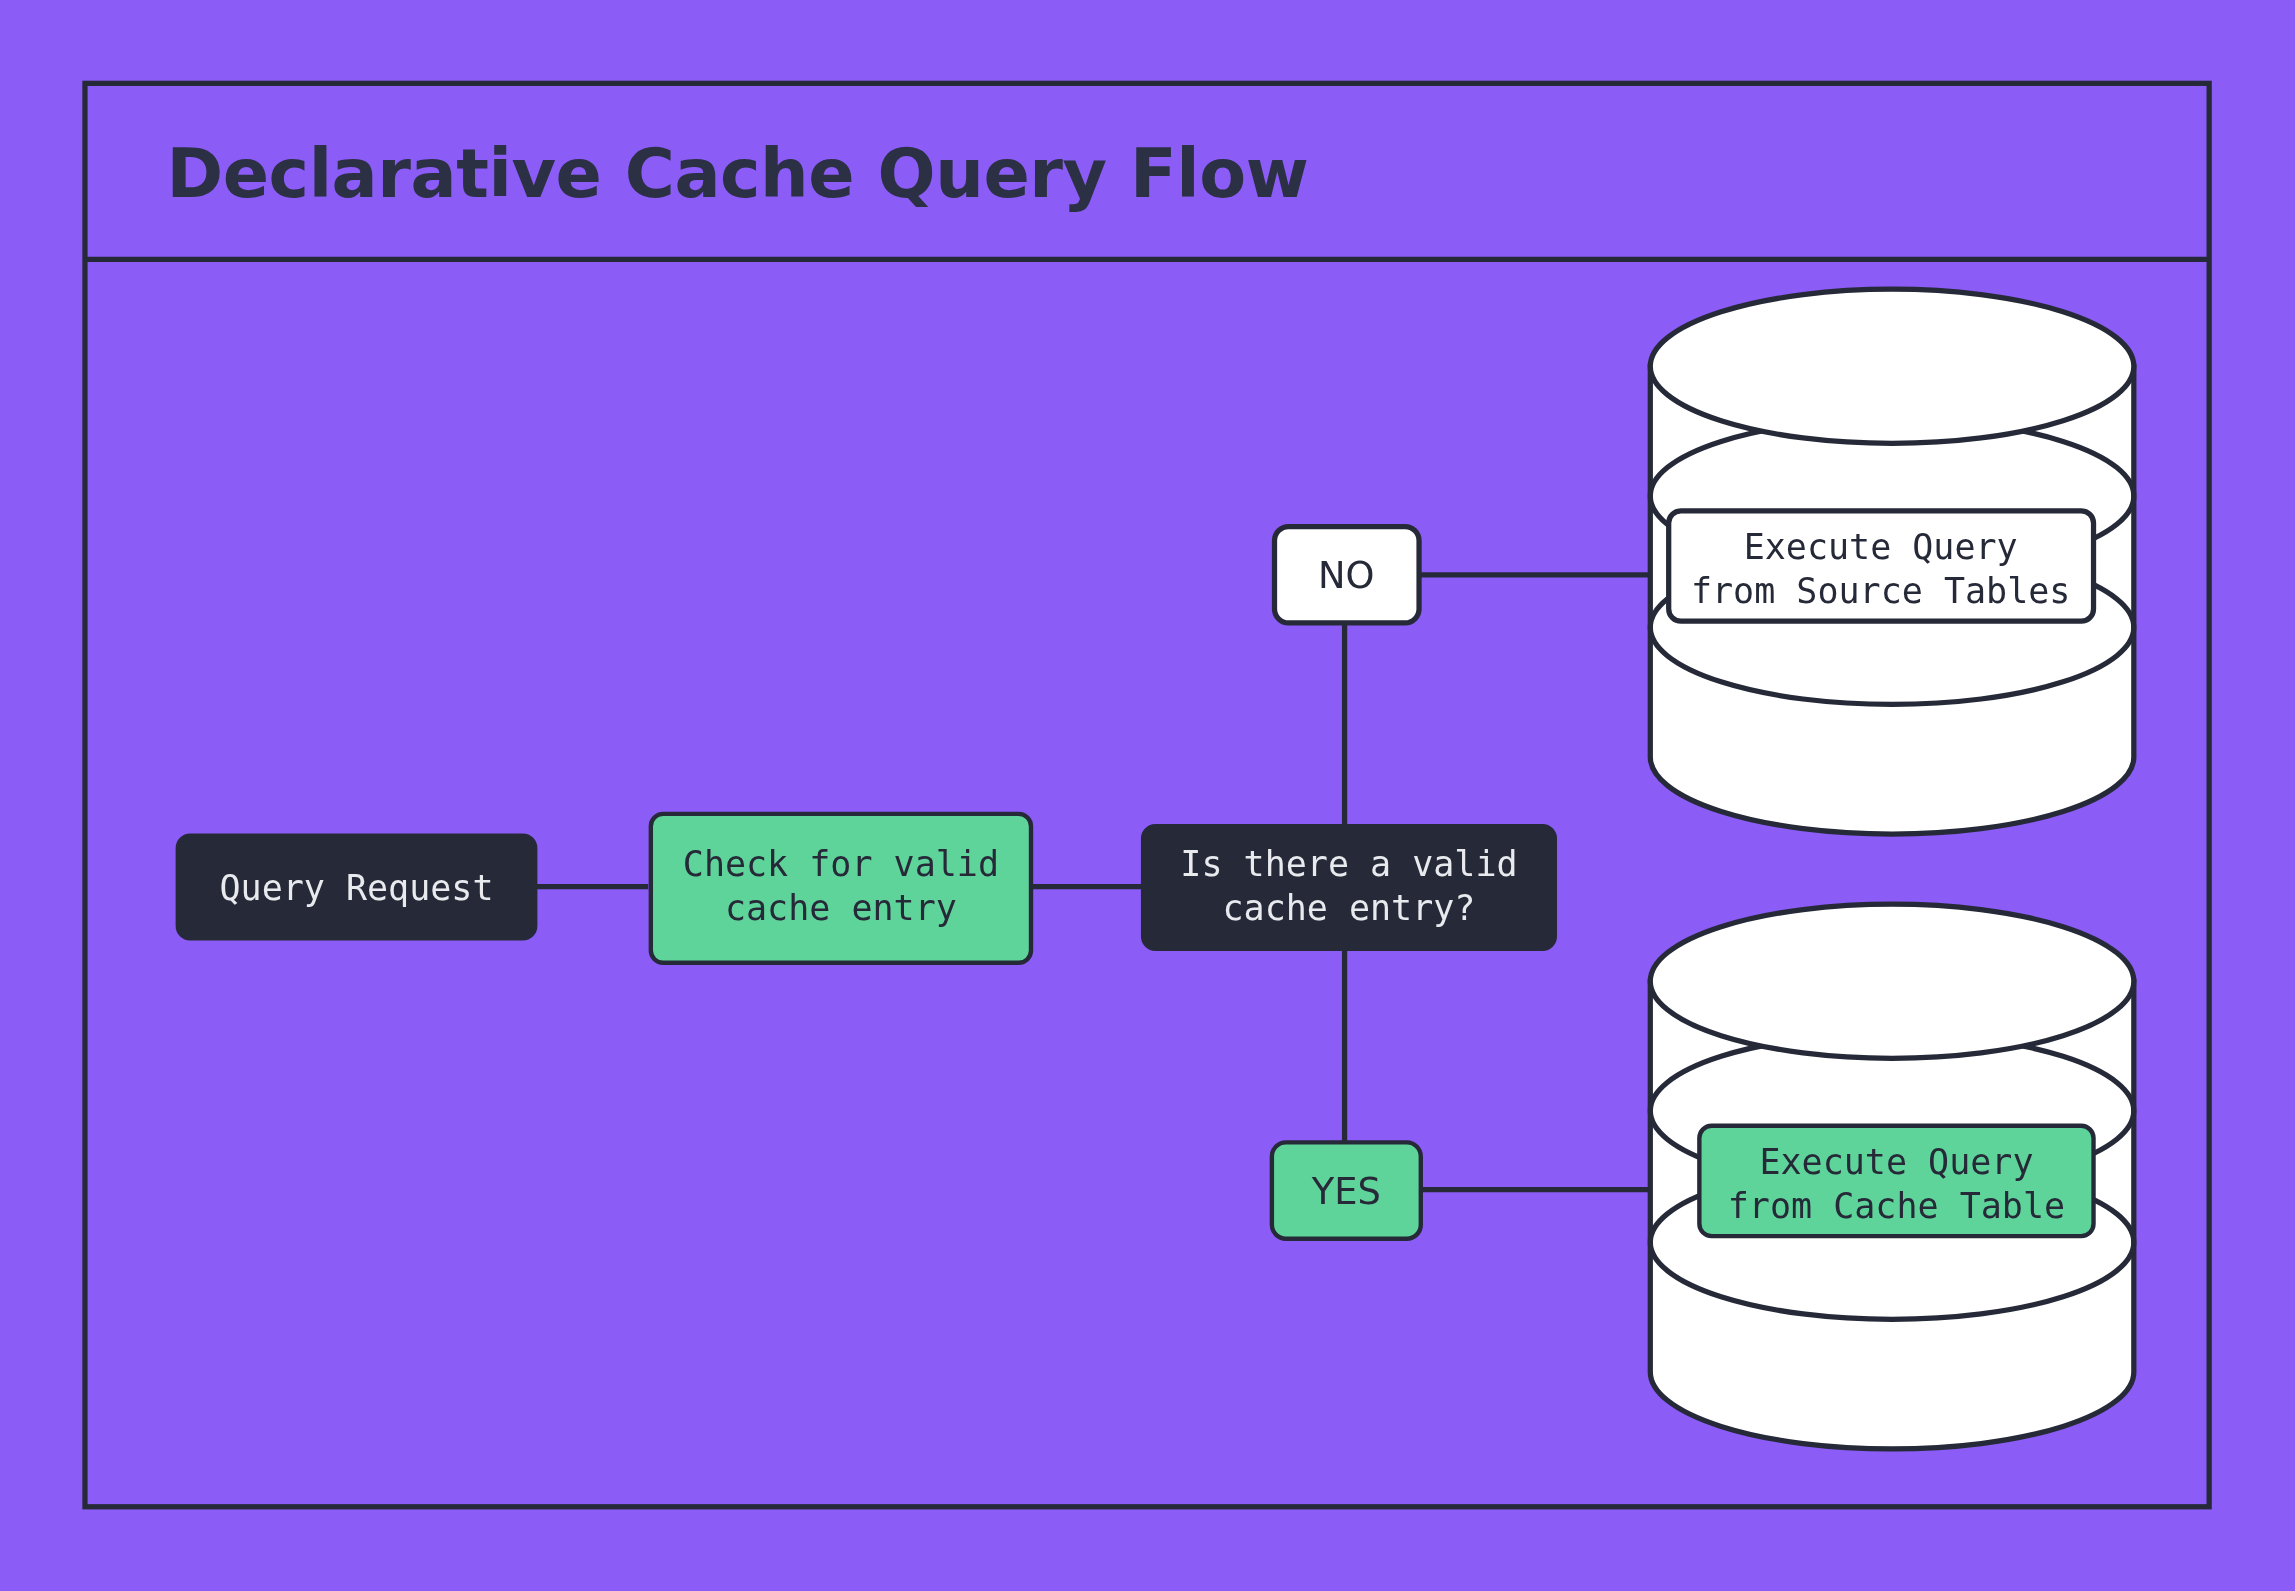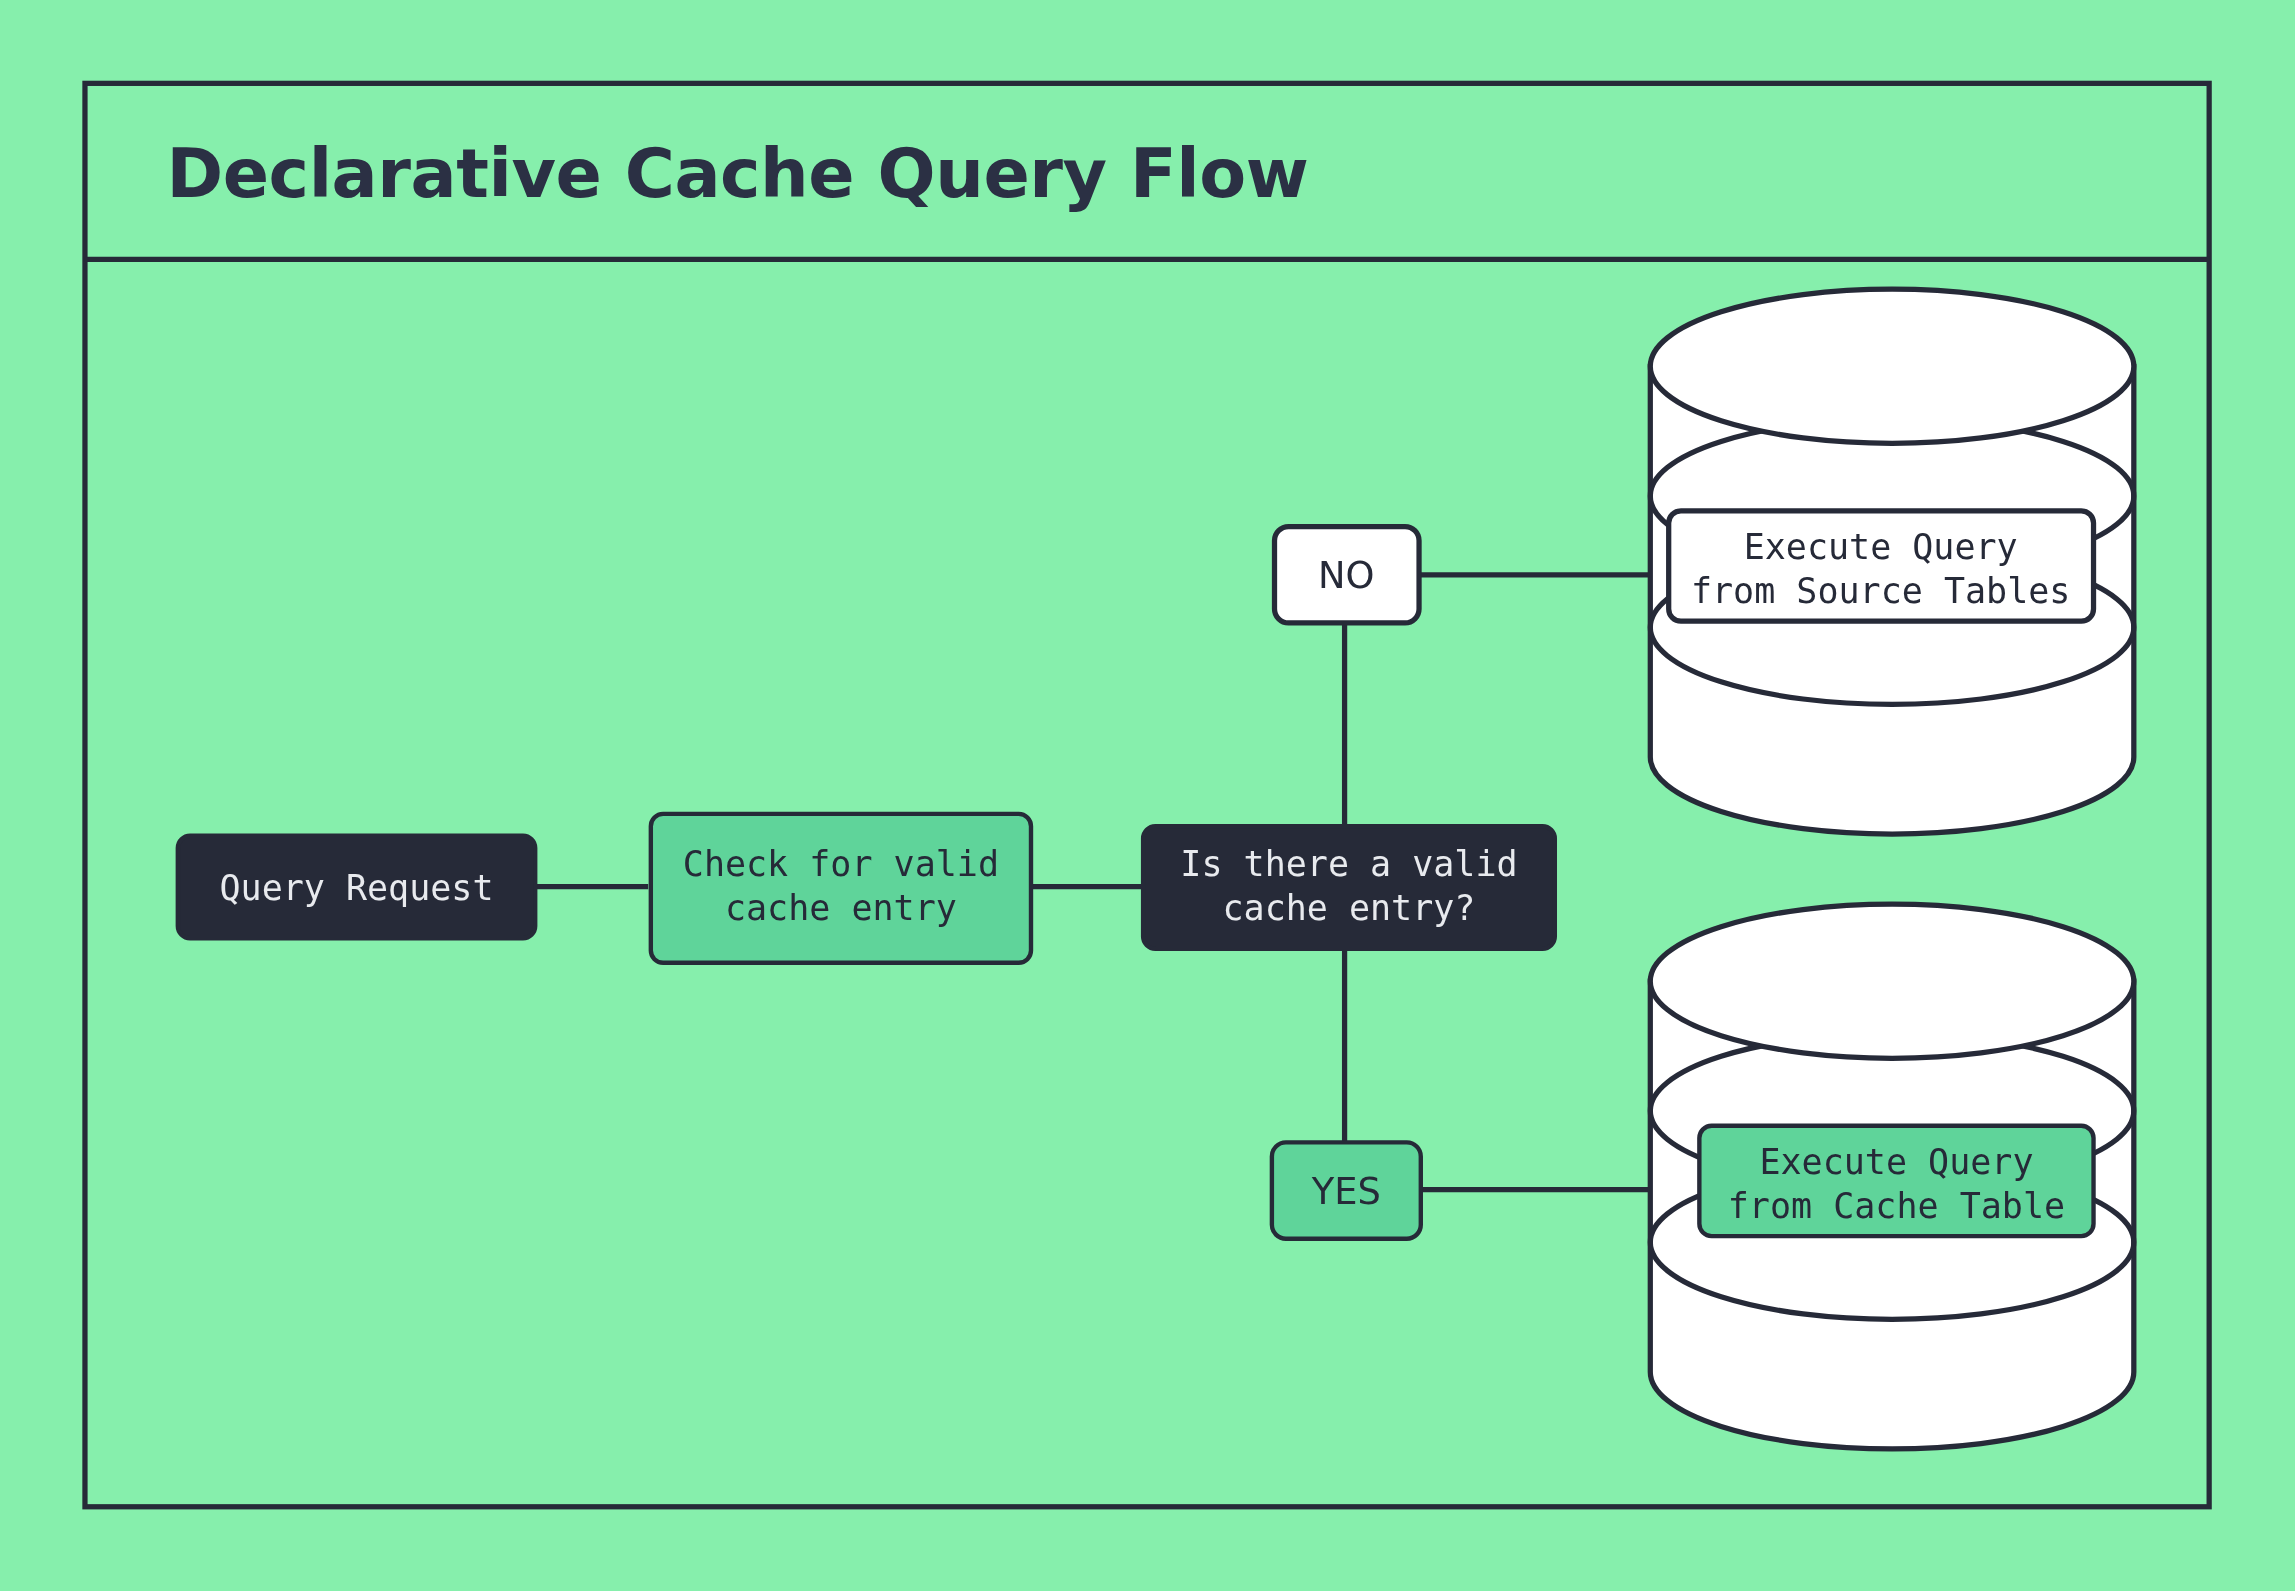--- a/index.html
+++ b/index.html
@@ -10,21 +10,21 @@
   body {
     width: 2295px;
     height: 1591px;
     font-family: "Liberation Sans", sans-serif;
     overflow: hidden;
   }
   #diagram-root {
     position: relative;
     width: 2295px;
     height: 1591px;
-    background: #86efac;
+    background: #8b5cf6;
   }
   svg.diagram-canvas {
     display: block;
     width: 2295px;
     height: 1591px;
   }
   .frame-rect {
     fill: none;
     stroke: #262a38;
     stroke-width: 6;

